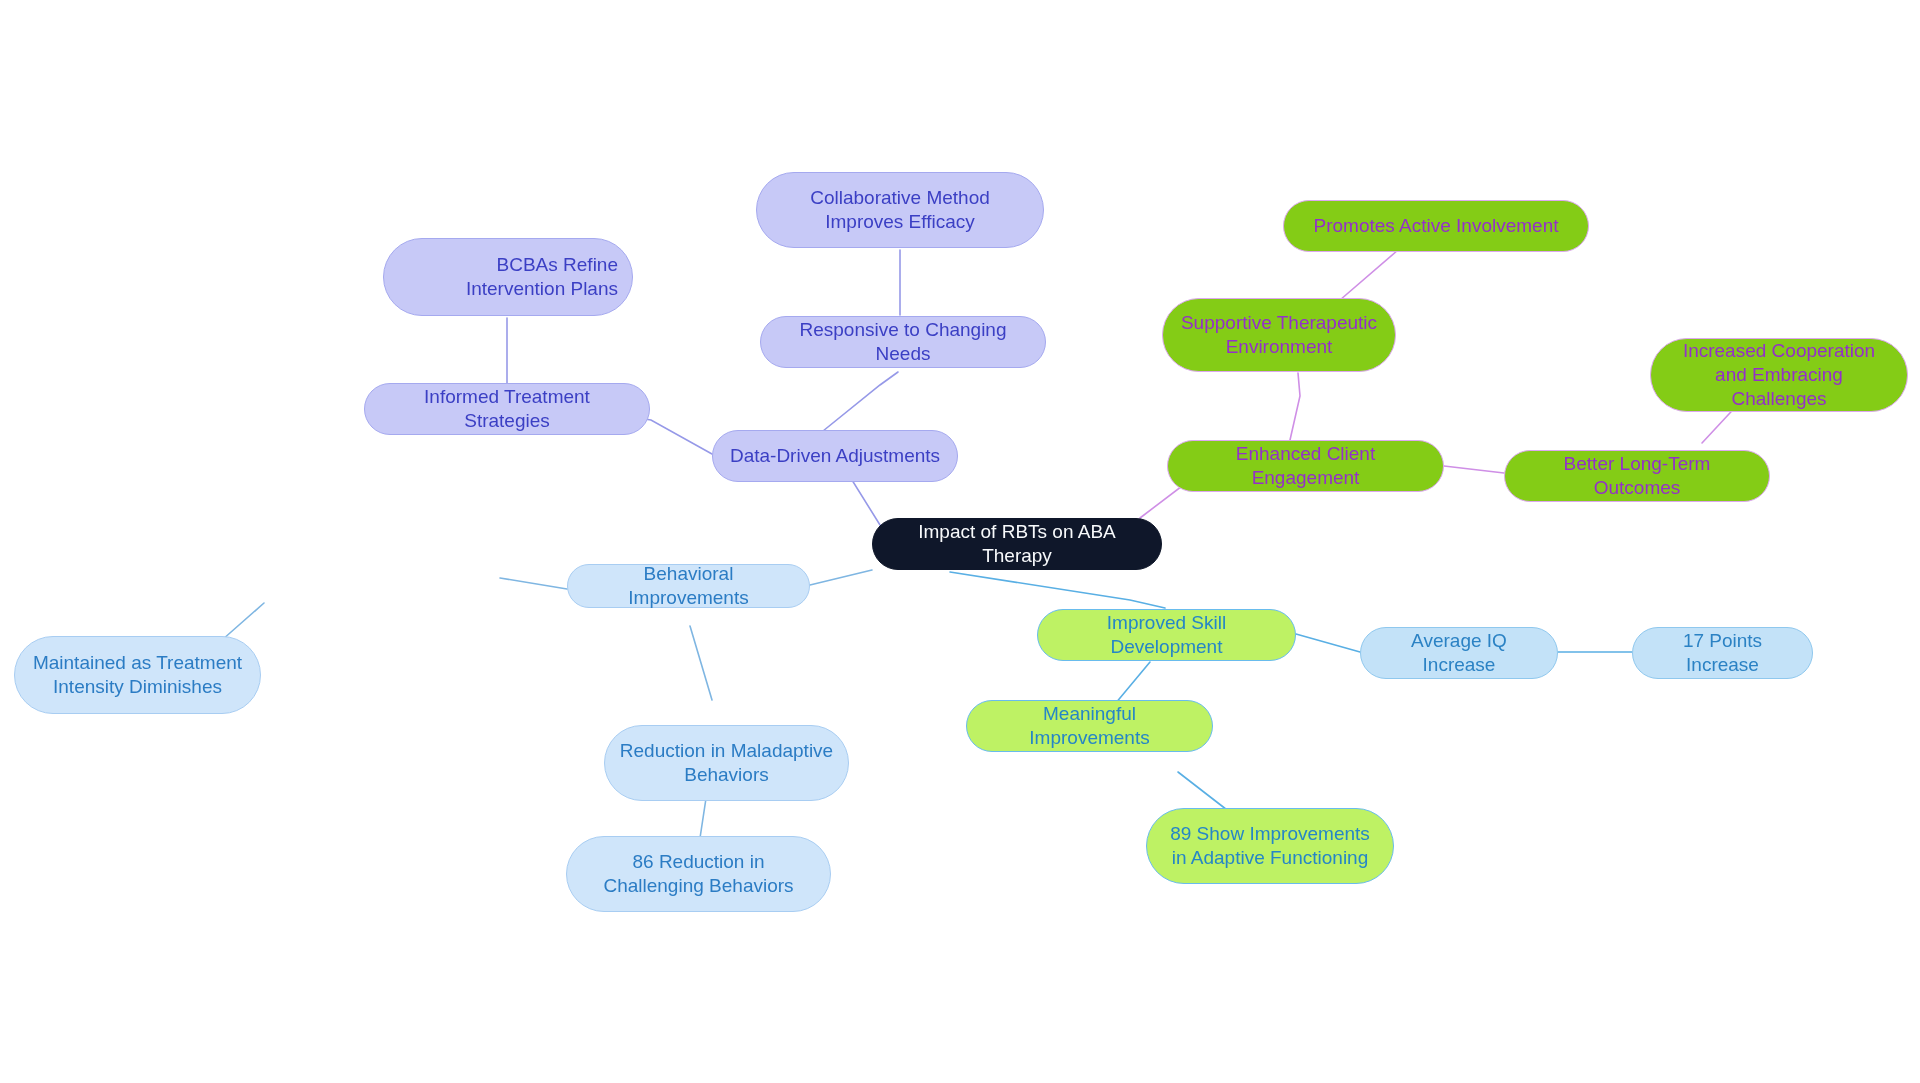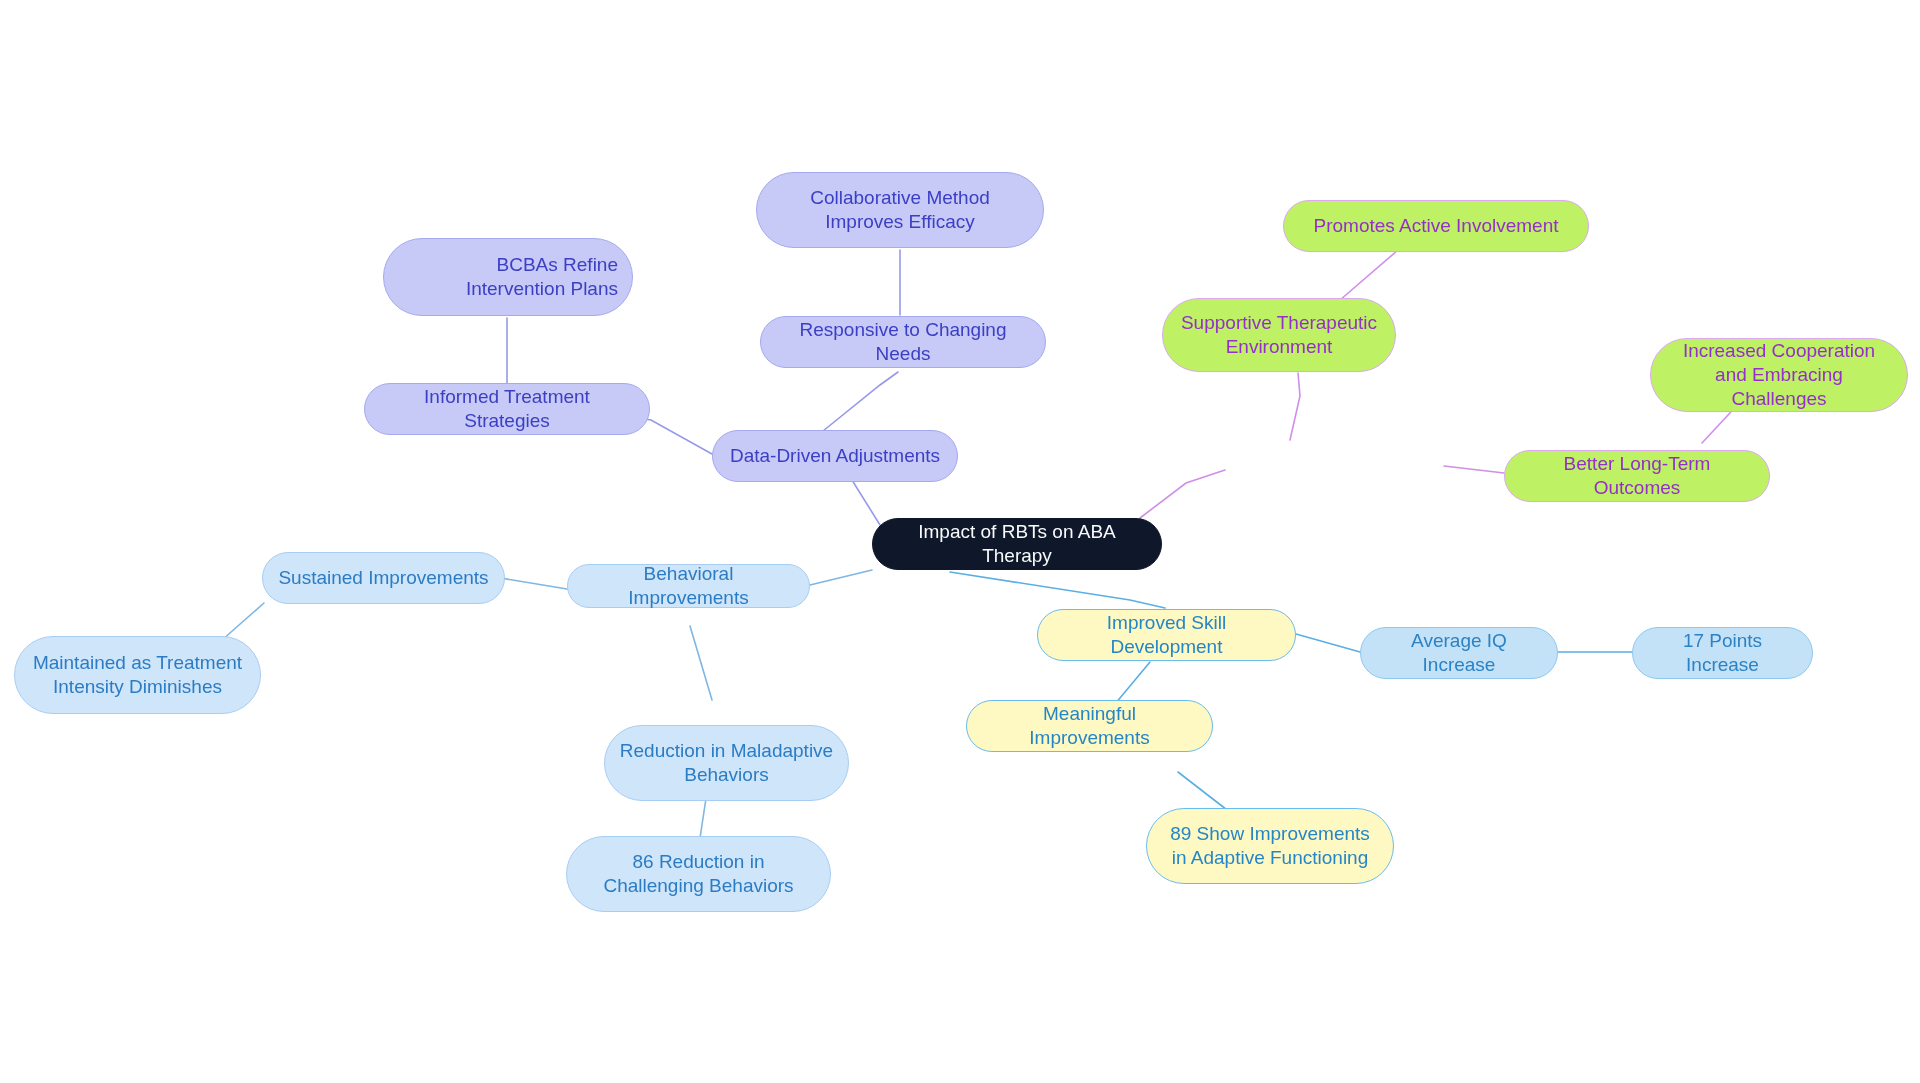--- a/index.html
+++ b/index.html
@@ -46,39 +46,39 @@
     border-radius: 26px;
     font-size: 19px;
   }
   .node-lilac {
     background: #c7c9f7;
     border-color: #a5a9ef;
     color: #3b3fc4;
     font-size: 19px;
   }
   .node-pink {
-    background: #bef264;
+    background: #84cc16;
     border-color: #dca8ef;
     color: #9430c9;
     font-size: 19px;
   }
   .node-blue-pale {
     background: #cfe5fa;
     border-color: #a8cdf2;
     color: #2b7cc4;
     font-size: 19px;
   }
   .node-blue-mid {
     background: #c3e2f8;
     border-color: #8fc8ee;
     color: #2b82c4;
     font-size: 19px;
   }
   .node-blue-strong {
-    background: #fef9c3;
+    background: #bef264;
     border-color: #69bced;
     color: #2586c7;
     font-size: 19px;
   }
 </style>
 </head>
 <body>
 
 <div id="mindmap-canvas">
 
@@ -132,32 +132,32 @@
   <div class="node node-root" style="left:872px; top:518px; width:290px; height:52px;">Impact of RBTs on ABA Therapy</div>
 
   <div class="node node-lilac" style="left:760px; top:316px; width:286px; height:52px;">Responsive to Changing Needs</div>
 
   <div class="node node-lilac" style="left:756px; top:172px; width:288px; height:76px;">Collaborative Method Improves Efficacy</div>
 
   <div class="node node-lilac" style="left:364px; top:383px; width:286px; height:52px;">Informed Treatment Strategies</div>
 
   <div class="node node-lilac" style="left:383px; top:238px; width:250px; height:78px;text-align:right;">BCBAs Refine Intervention Plans</div>
 
+  <div class="node node-pink" style="left:1167px; top:440px; width:277px; height:52px;">Enhanced Client Engagement</div>
 
   <div class="node node-pink" style="left:1162px; top:298px; width:234px; height:74px;">Supportive Therapeutic Environment</div>
 
   <div class="node node-pink" style="left:1283px; top:200px; width:306px; height:52px;">Promotes Active Involvement</div>
 
   <div class="node node-pink" style="left:1504px; top:450px; width:266px; height:52px;">Better Long-Term Outcomes</div>
 
   <div class="node node-pink" style="left:1650px; top:338px; width:258px; height:74px;">Increased Cooperation and Embracing Challenges</div>
 
   <div class="node node-blue-pale" style="left:567px; top:564px; width:243px; height:44px;">Behavioral Improvements</div>
 
-  <div class="node node-blue-pale" style="left:262px; top:552px; width:243px; height:52px;">Sustained Improvements</div>
 
   <div class="node node-blue-pale" style="left:14px; top:636px; width:247px; height:78px;">Maintained as Treatment Intensity Diminishes</div>
 
   <div class="node node-blue-pale" style="left:604px; top:697px; width:245px; height:76px;margin-top:28px;">Reduction in Maladaptive Behaviors</div>
 
   <div class="node node-blue-pale" style="left:566px; top:836px; width:265px; height:76px;">86 Reduction in Challenging Behaviors</div>
 
   <div class="node node-blue-strong" style="left:1037px; top:609px; width:259px; height:52px;">Improved Skill Development</div>
 
   <div class="node node-blue-mid" style="left:1360px; top:627px; width:198px; height:52px;">Average IQ Increase</div>

